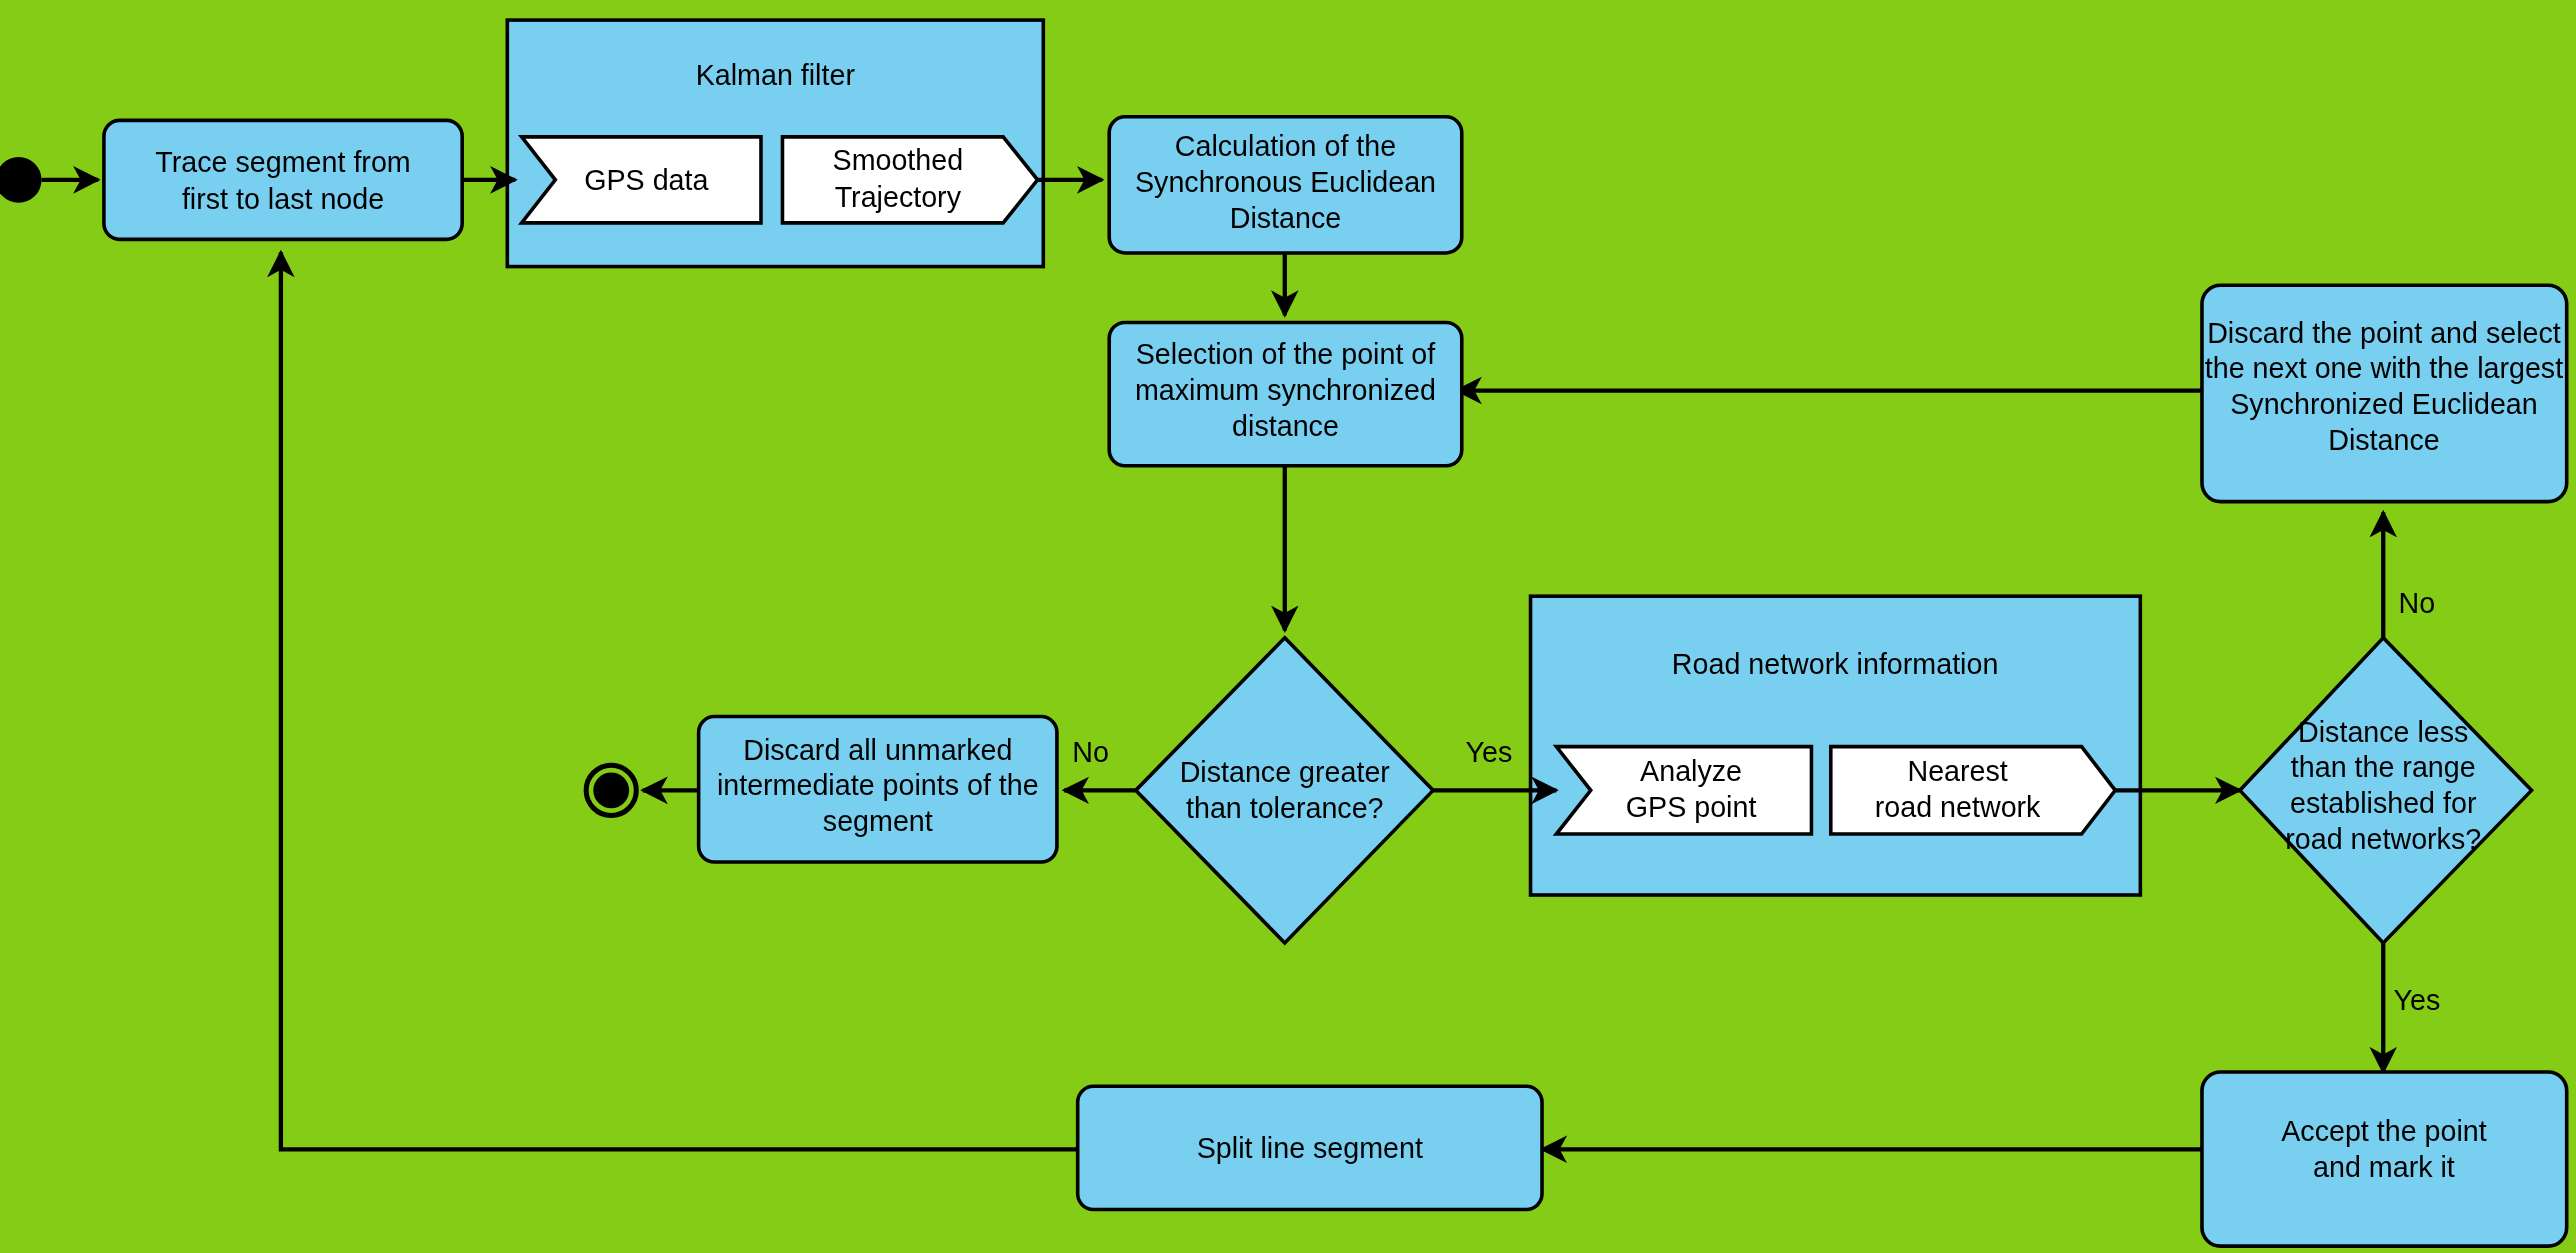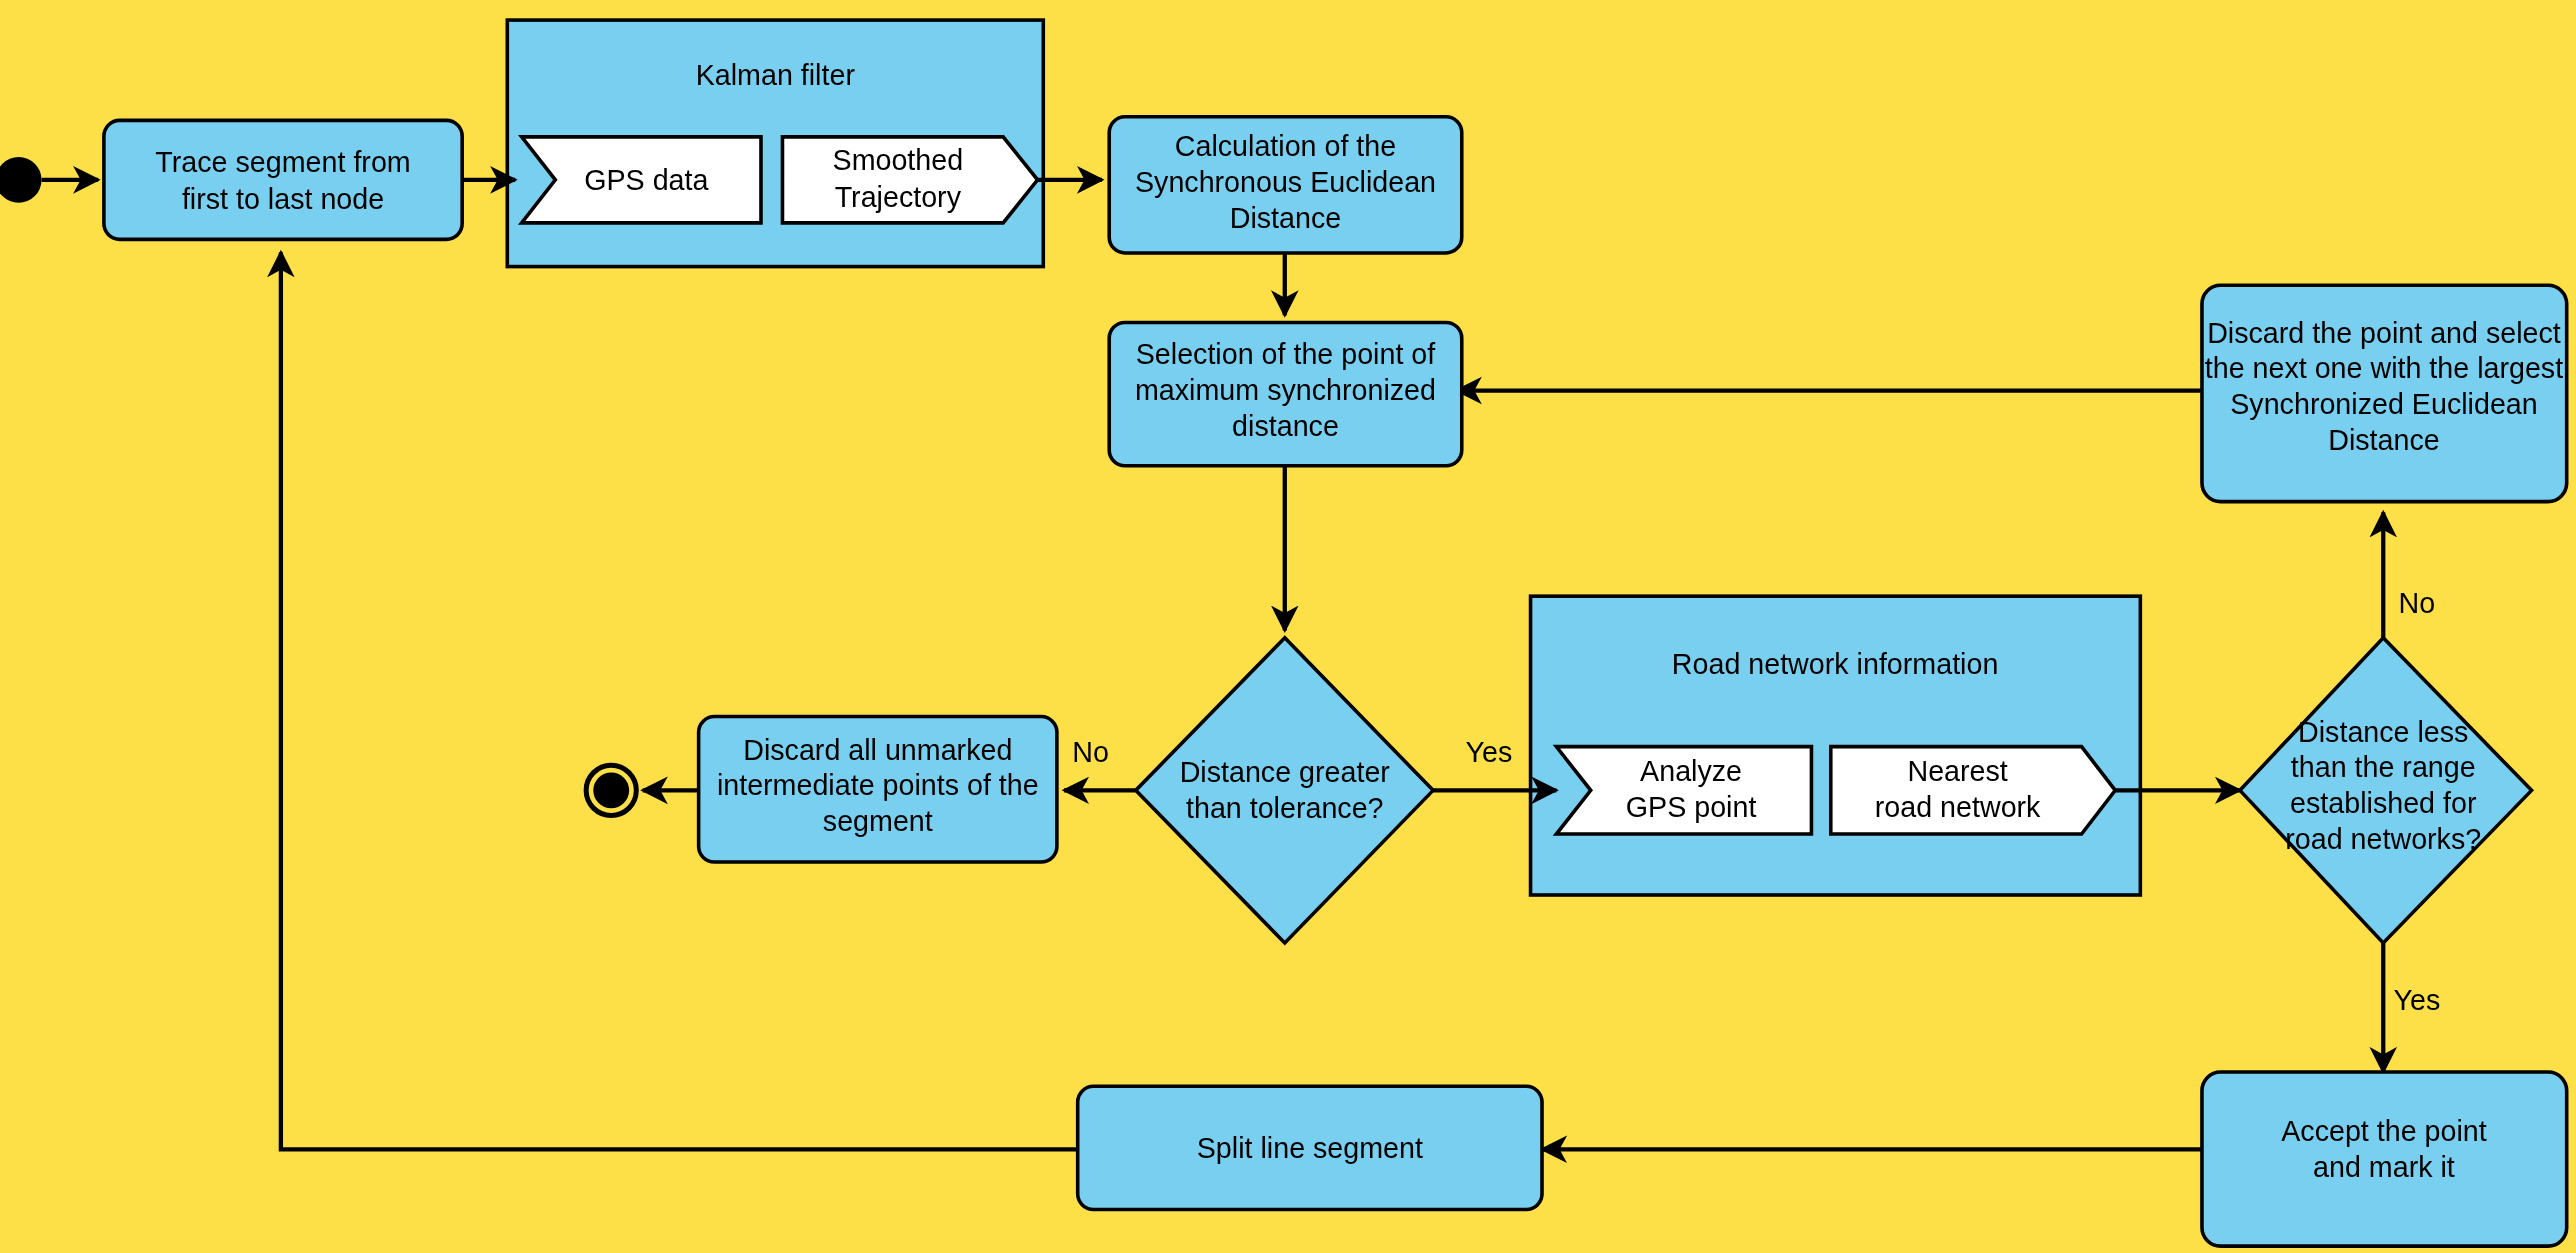--- a/index.html
+++ b/index.html
@@ -7,21 +7,21 @@
     padding: 0;
     background: #ffffff;
   }
   body {
     font-family: "Liberation Sans", sans-serif;
   }
   #canvas {
     position: relative;
     width: 2576px;
     height: 1254px;
-    background: #fde047;
+    background: #84cc16;
     overflow: hidden;
   }
   svg.diagram {
     position: absolute;
     left: 0;
     top: 0;
     width: 2576px;
     height: 1254px;
   }
   .node-fill   { fill: #79CFEF; stroke: #000000; stroke-width: 5; }

